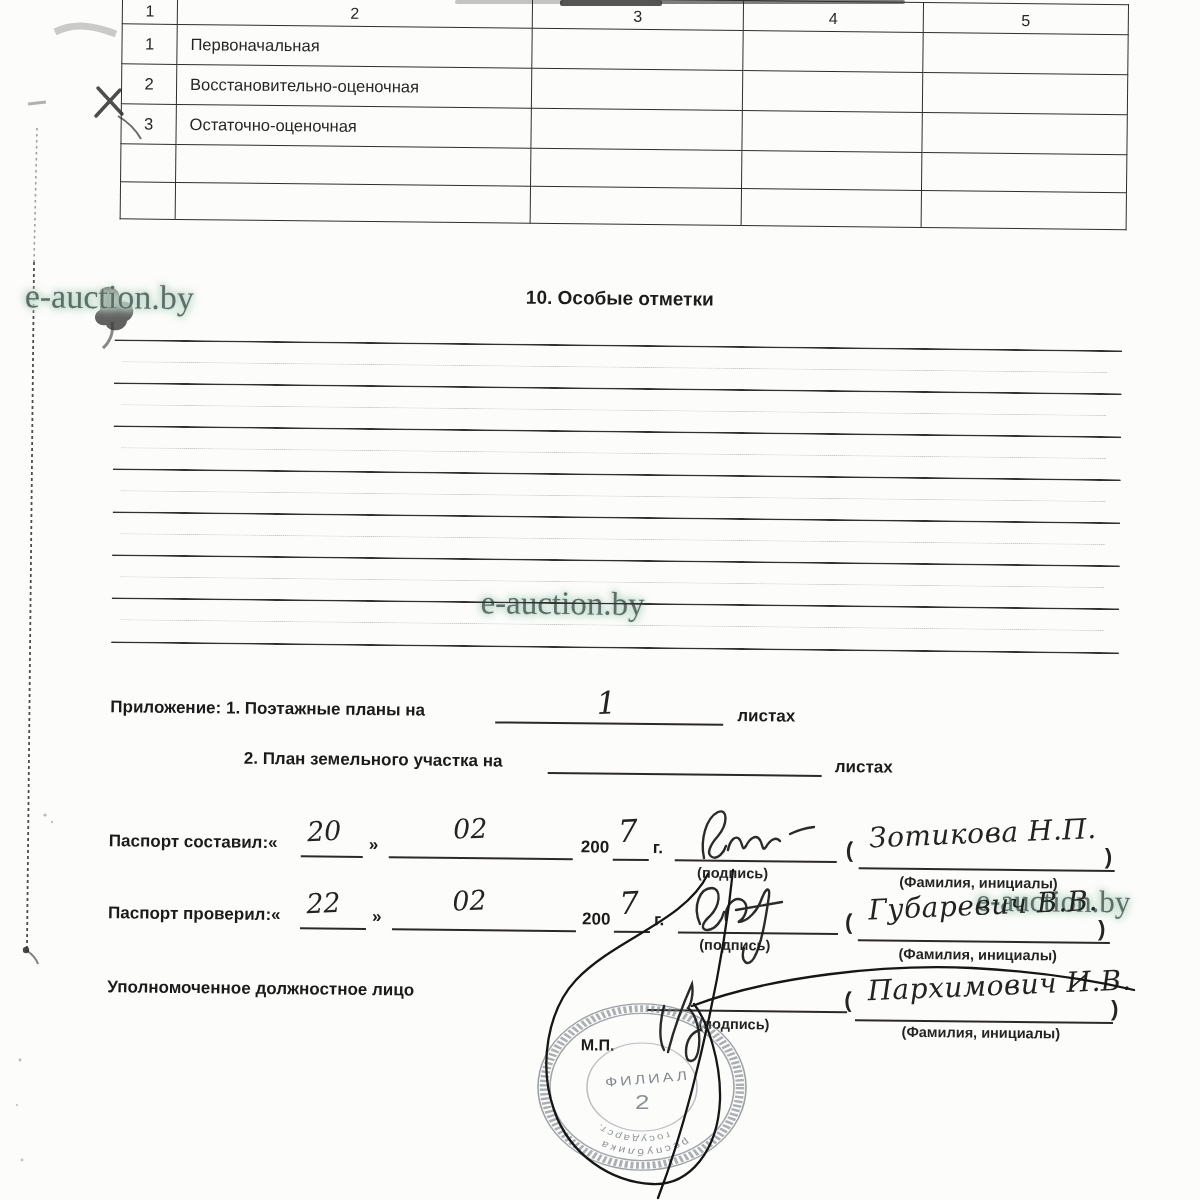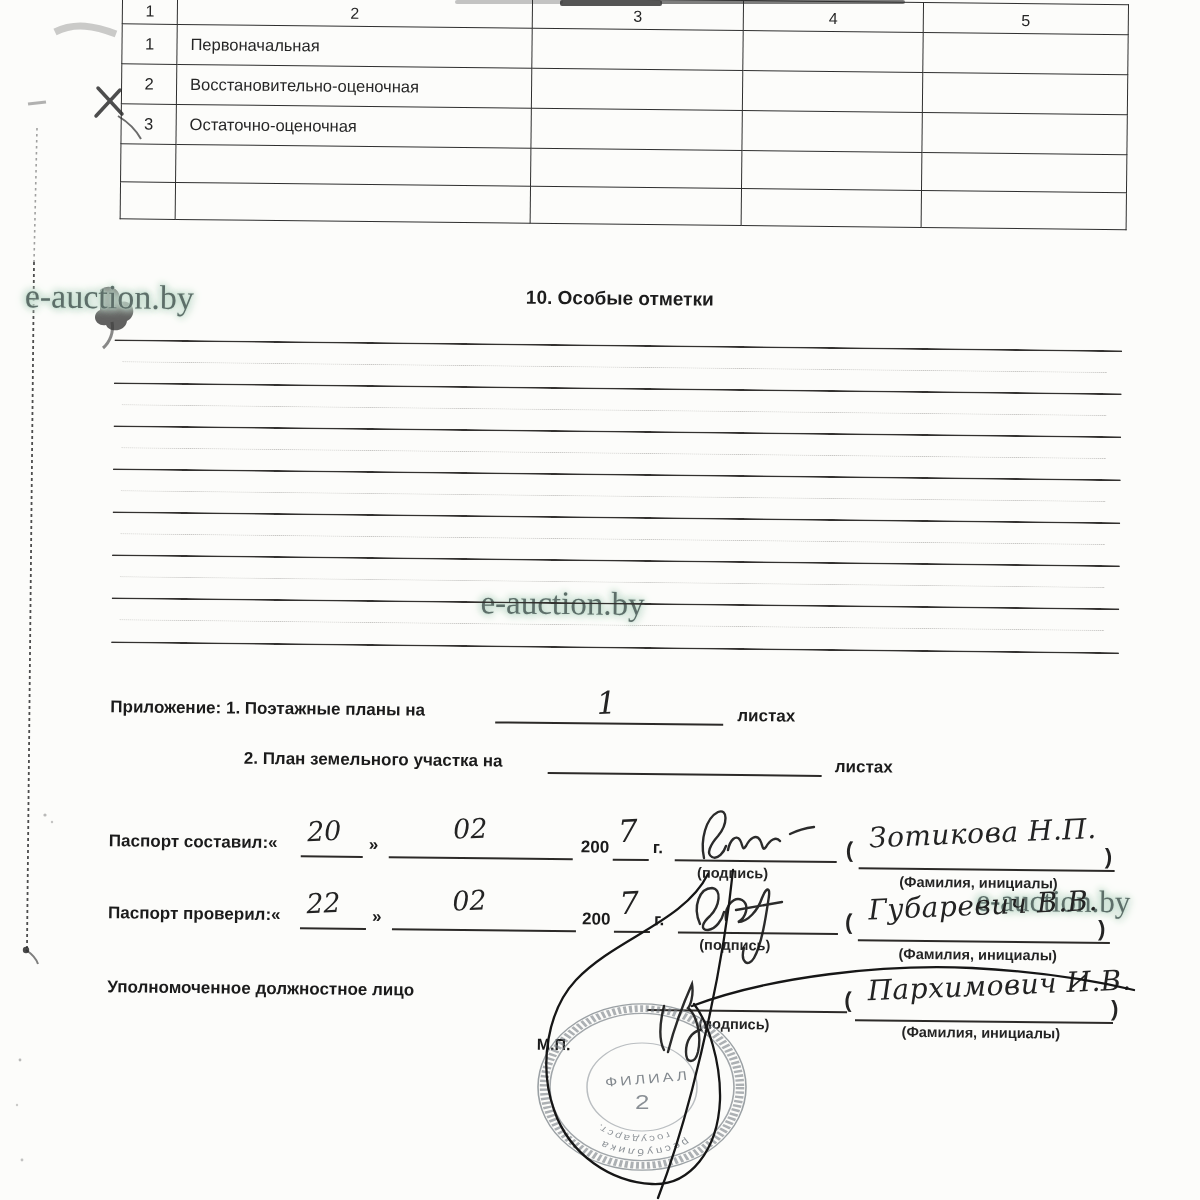--- a/index.html
+++ b/index.html
@@ -205,21 +205,21 @@
 
     <div class="flabel" style="left:118px;top:976px;">Уполномоченное должностное лицо</div>
     <div class="uline" style="left:658px;top:1002px;width:200px;"></div>
     <div class="fcap" style="left:745px;top:1008px;">(подпись)</div>
     <div class="paren" style="left:855px;top:978px;">(</div>
     <div class="hand name" style="left:878px;top:958px;">Пархимович И.В.</div>
     <div class="uline" style="left:866px;top:1010px;width:258px;"></div>
     <div class="paren" style="left:1122px;top:984px;">)</div>
     <div class="fcap" style="left:992px;top:1014px;">(Фамилия, инициалы)</div>
 
-    <div class="flabel" style="left:512px;top:1030px;font-size:16px;padding-left:36px;">М.П.</div>
+    <div class="flabel" style="left:556px;top:1030px;font-size:16px;padding-left:36px;">М.П.</div>
   </div>
 
   <svg class="layer inkoverlay" viewBox="0 0 1200 1200">
 
     <g transform="translate(642,1087) scale(1,0.8)">
       <circle r="104" fill="none" stroke="#7a8187" stroke-width="1.6" opacity=".75"></circle>
       <circle r="98" fill="none" stroke="#767d84" stroke-width="8.5" stroke-dasharray="3 2.6" opacity=".6"></circle>
       <circle r="92" fill="none" stroke="#7a8187" stroke-width="1.6" opacity=".7"></circle>
       <circle r="55" fill="none" stroke="#838a91" stroke-width="1.5" opacity=".55"></circle>
       <defs>

